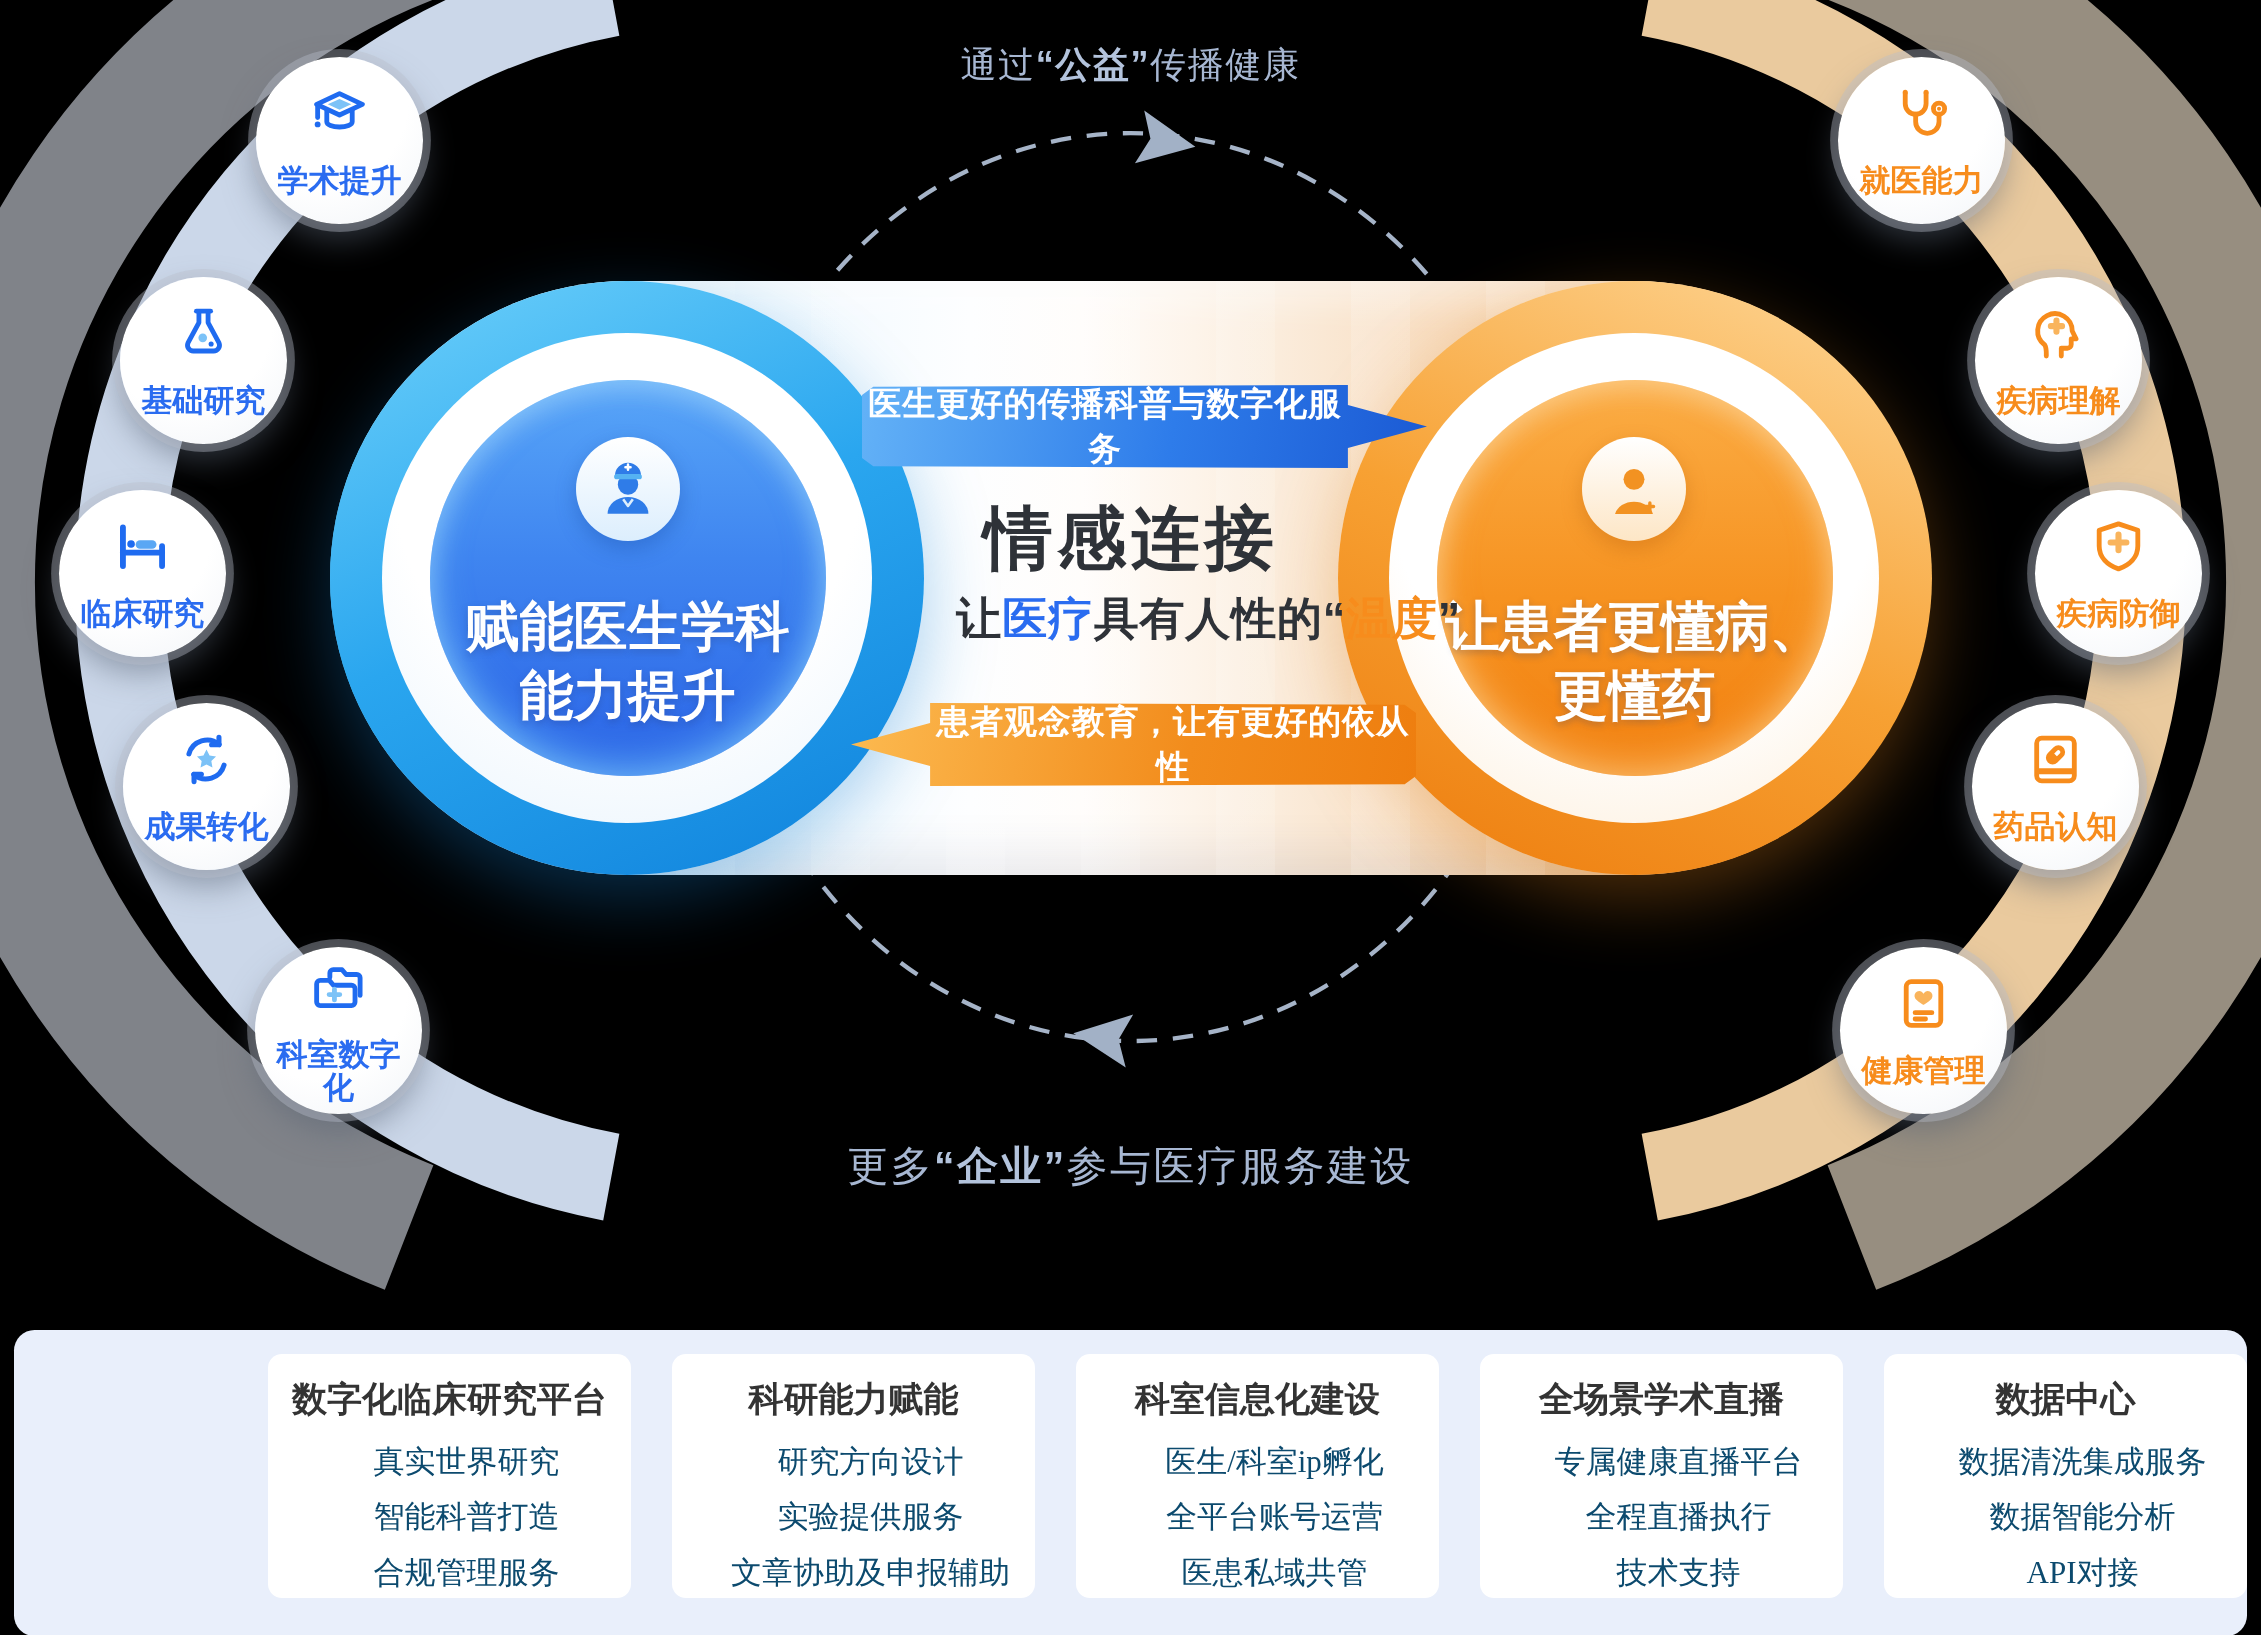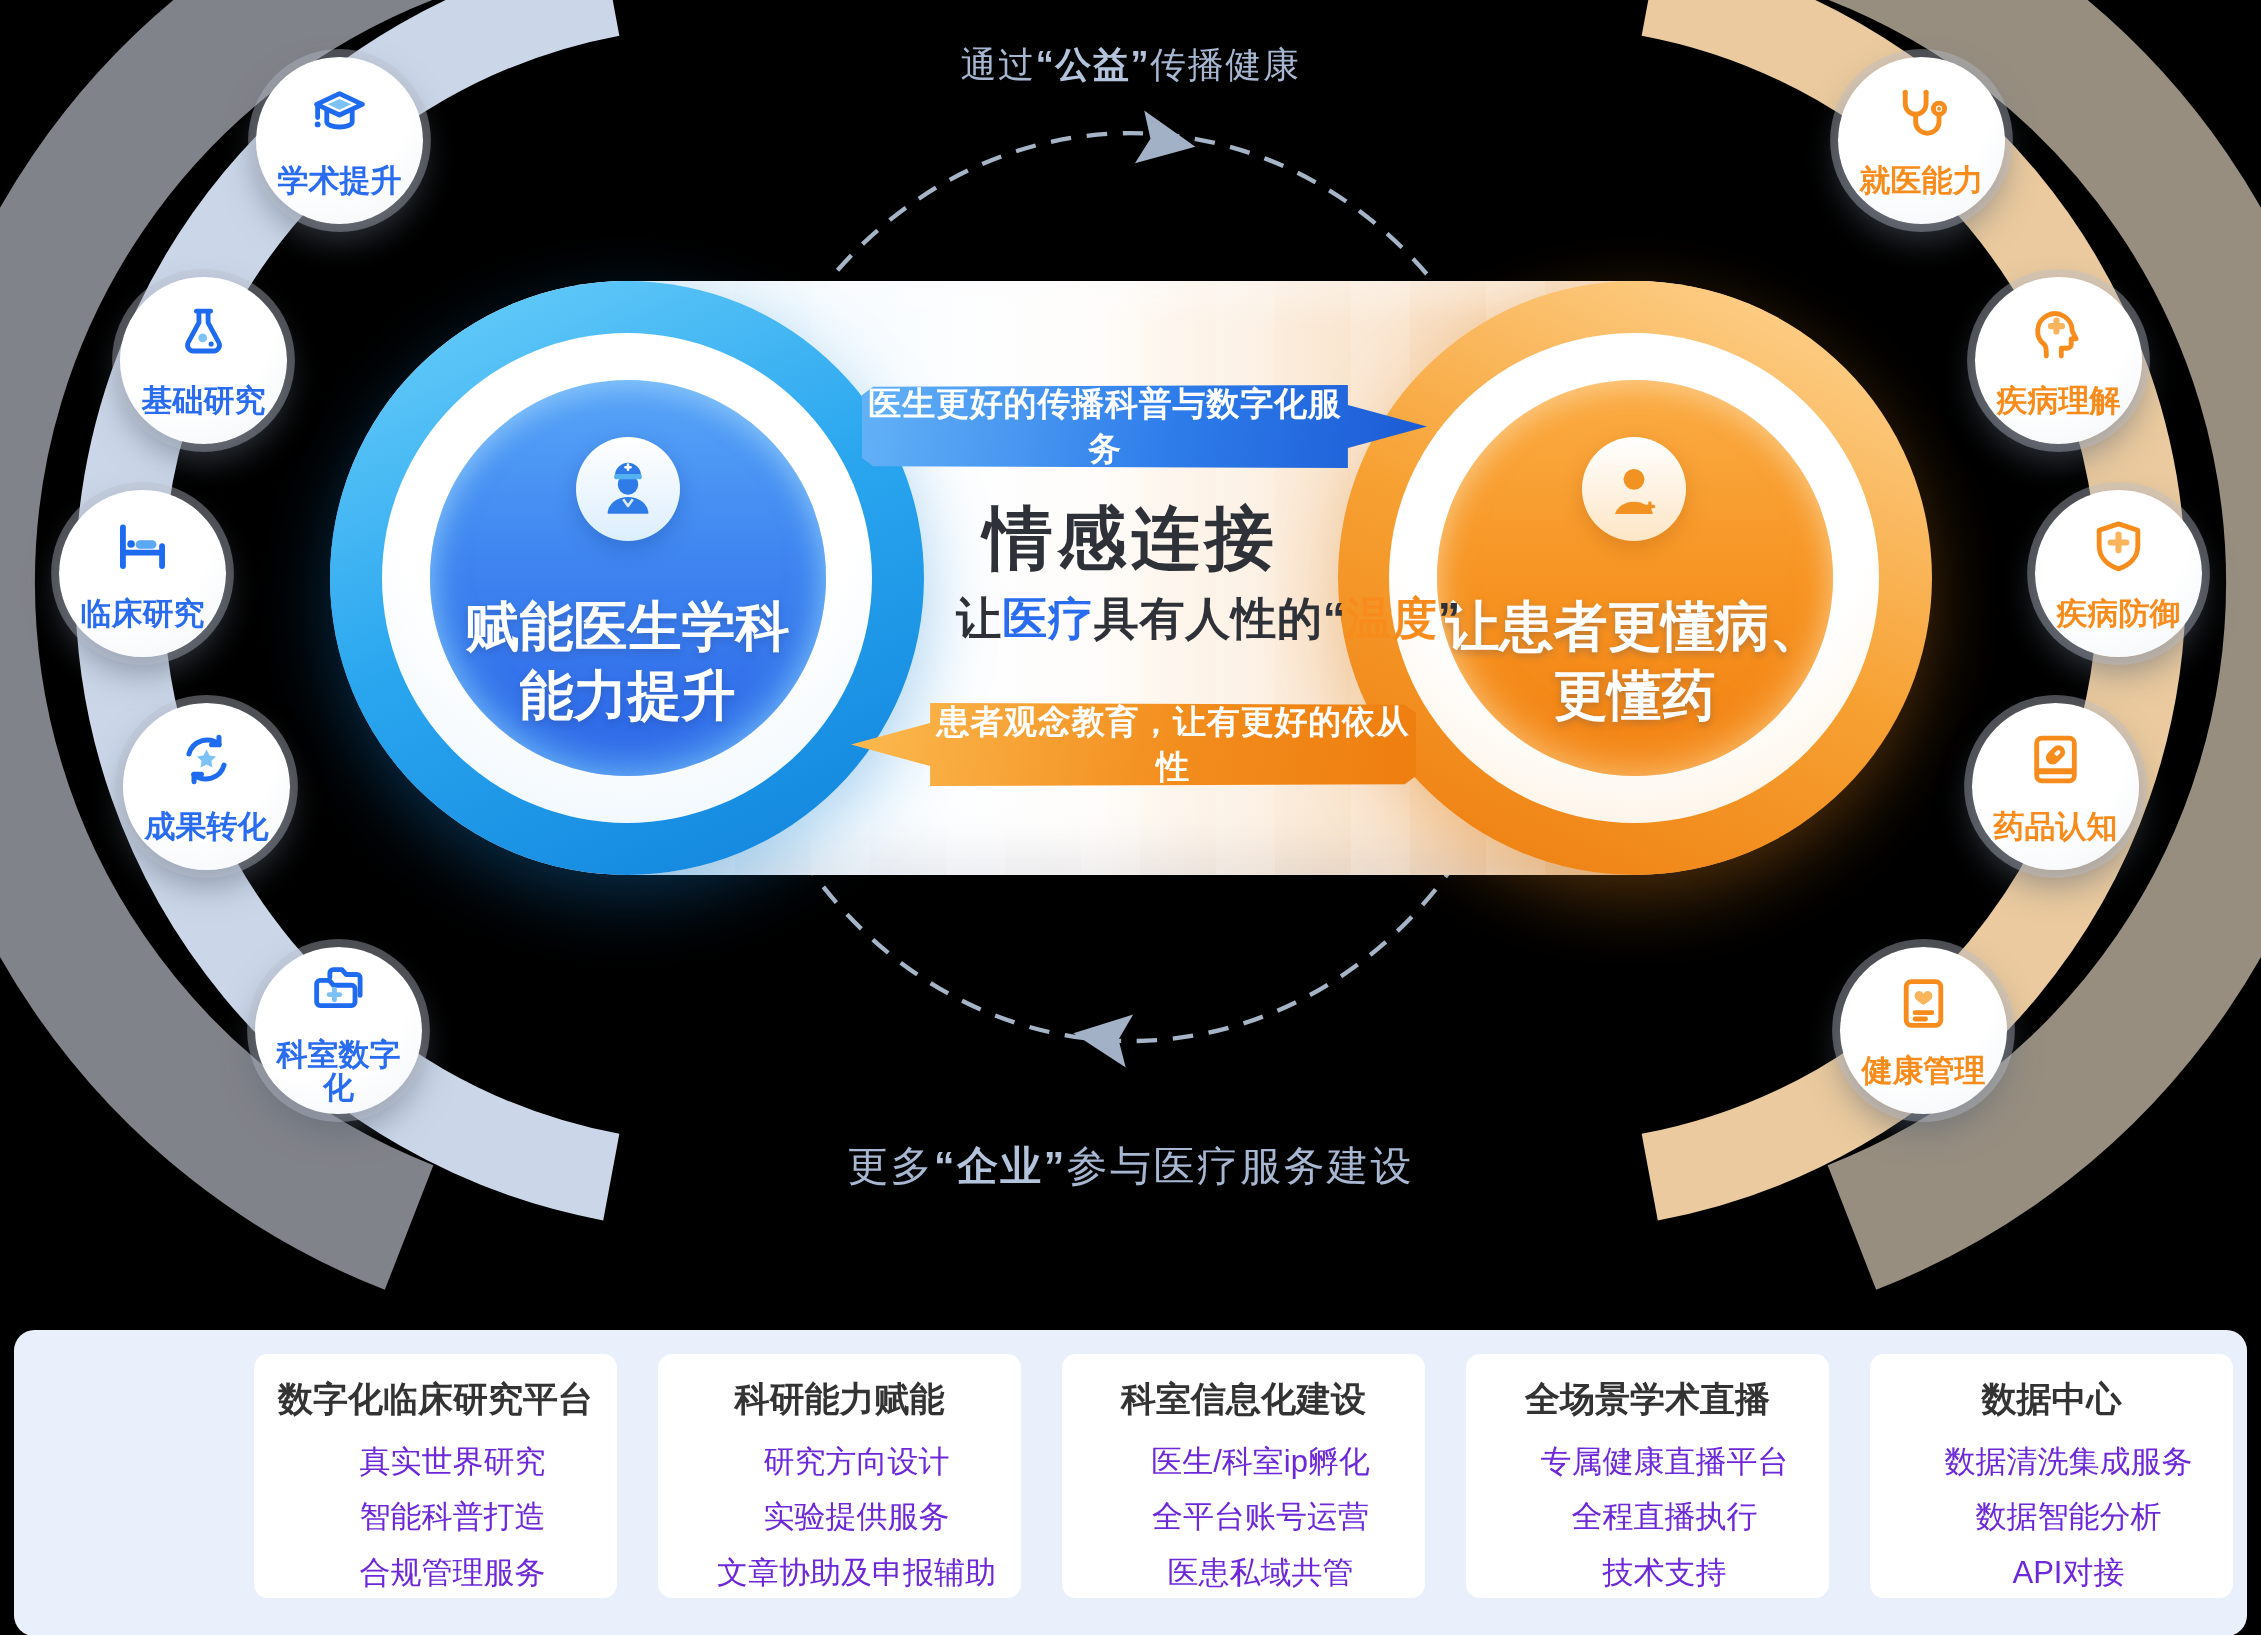--- a/index.html
+++ b/index.html
@@ -84,25 +84,25 @@
   .orbit.left svg{color:#1f6bf0;}
   .orbit.right .olabel{color:#f78c1c;}
   .orbit.right svg{color:#f78c1c;}
 
   
   #panel{position:absolute;left:14px;top:1330px;width:2233px;height:306px;z-index:6;
     background:#e9effb;border-radius:20.5px;}
   #panel-side{position:absolute;left:0;top:0;width:206px;height:306px;background:#b9cdf7;
     border-radius:20.5px 0 0 20.5px;display:flex;flex-direction:column;align-items:center;justify-content:center;
     color:#2a6bf2;font-size:38px;font-weight:bold;line-height:1.65;text-align:center;}
-  #cards{position:absolute;left:240px;top:23.6px;display:flex;gap:41px;}
+  #cards{position:absolute;left:254px;top:23.6px;display:flex;gap:41px;font-family:Liberation Serif, serif;}
   .card{width:363px;height:244px;background:#fff;border-radius:14px;box-sizing:border-box;
     padding-top:22px;text-align:center;}
   .card-title{font-size:35px;font-weight:bold;color:#333;margin-bottom:20.5px;}
-  .card-item{font-size:31px;color:#6d28d9;line-height:38px;margin-top:17.3px;margin-left:34px;}
+  .card-item{font-size:31px;color:#0c4a6e;line-height:38px;margin-top:17.3px;margin-left:34px;}
   .card-item:first-of-type{margin-top:0;}
 </style>
 </head>
 <body>
 
 <svg id="decor" width="2261" height="1636" viewBox="0 0 2874 2079">
   <path d="M 520 -80 A 880 880 0 0 0 520 1560" fill="none" stroke="#e9eff9" stroke-opacity="0.55" stroke-width="170"></path>
   <path d="M 777 -10 A 766 766 0 0 0 777 1496" fill="none" stroke="#d6e3f6" stroke-opacity="0.95" stroke-width="112"></path>
   <path d="M 2354 -80 A 880 880 0 0 1 2354 1560" fill="none" stroke="#fcecd6" stroke-opacity="0.6" stroke-width="170"></path>
   <path d="M 2097 -10 A 766 766 0 0 1 2097 1496" fill="none" stroke="#f7d5a6" stroke-opacity="0.95" stroke-width="112"></path>

